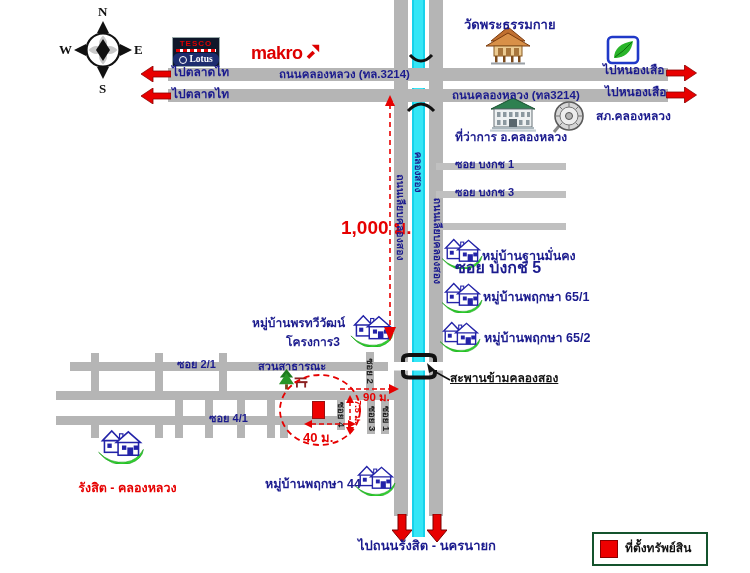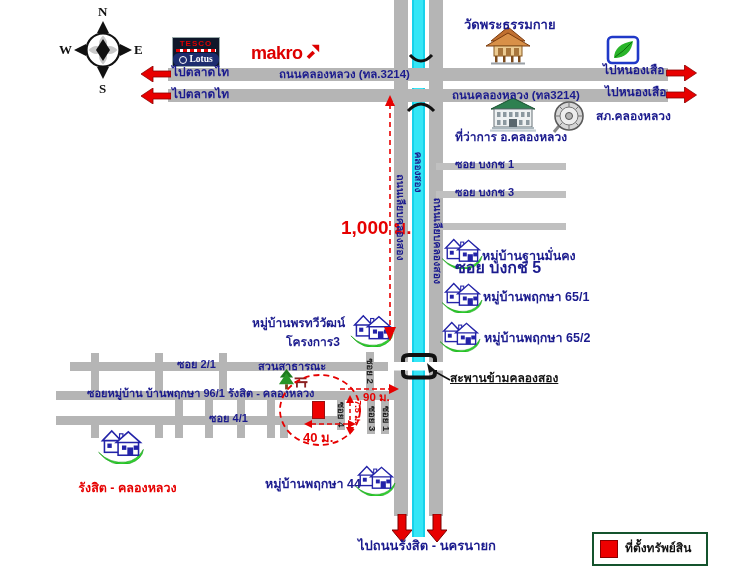--- a/index.html
+++ b/index.html
@@ -269,21 +269,20 @@
   <span class="lbl" style="left:455px;top:186px;font-size:11px;">ซอย บงกช 3</span>
   <span class="lbl" style="left:455px;top:218px;font-size:16px;margin-top:41px;">ซอย บงกช 5</span>
 
   <span class="lbl" style="left:482px;top:249px;font-size:12.5px;">หมู่บ้านฐานมั่นคง</span>
   <span class="lbl" style="left:483px;top:290px;font-size:12.5px;">หมู่บ้านพฤกษา 65/1</span>
   <span class="lbl" style="left:484px;top:331px;font-size:12.5px;">หมู่บ้านพฤกษา 65/2</span>
   <span class="lbl" style="left:252px;top:317px;">หมู่บ้านพรทวีวัฒน์</span>
   <span class="lbl" style="left:286px;top:336px;">โครงการ3</span>
   <span class="lbl" style="left:258px;top:360px;font-size:11px;">สวนสาธารณะ</span>
   <span class="lbl" style="left:177px;top:358px;font-size:11px;">ซอย 2/1</span>
-  <span class="lbl" style="left:87px;top:387px;font-size:11px;">ซอยหมู่บ้าน บ้านพฤกษา 96/1 รังสิต - คลองหลวง</span>
   <span class="lbl" style="left:209px;top:412px;font-size:11px;">ซอย 4/1</span>
   <span class="lbl" style="left:265px;top:477px;font-size:12.5px;">หมู่บ้านพฤกษา 44</span>
   <span class="lbl red ctr" style="left:60px;top:481px;width:135px;font-size:12.5px;">รังสิต - คลองหลวง</span>
 
   <span class="lbl blk ul" style="left:450px;top:372px;">สะพานข้ามคลองสอง</span>
   <span class="lbl" style="left:358px;top:539px;font-size:13px;">ไปถนนรังสิต - นครนายก</span>
 
   <span class="lbl red" style="left:341px;top:217px;font-size:19px;">1,000 ม.</span>
   <span class="lbl red" style="left:363px;top:391px;font-size:11.5px;">90 ม.</span>
   <span class="lbl red" style="left:303px;top:431px;font-size:13px;">40 ม.</span>

